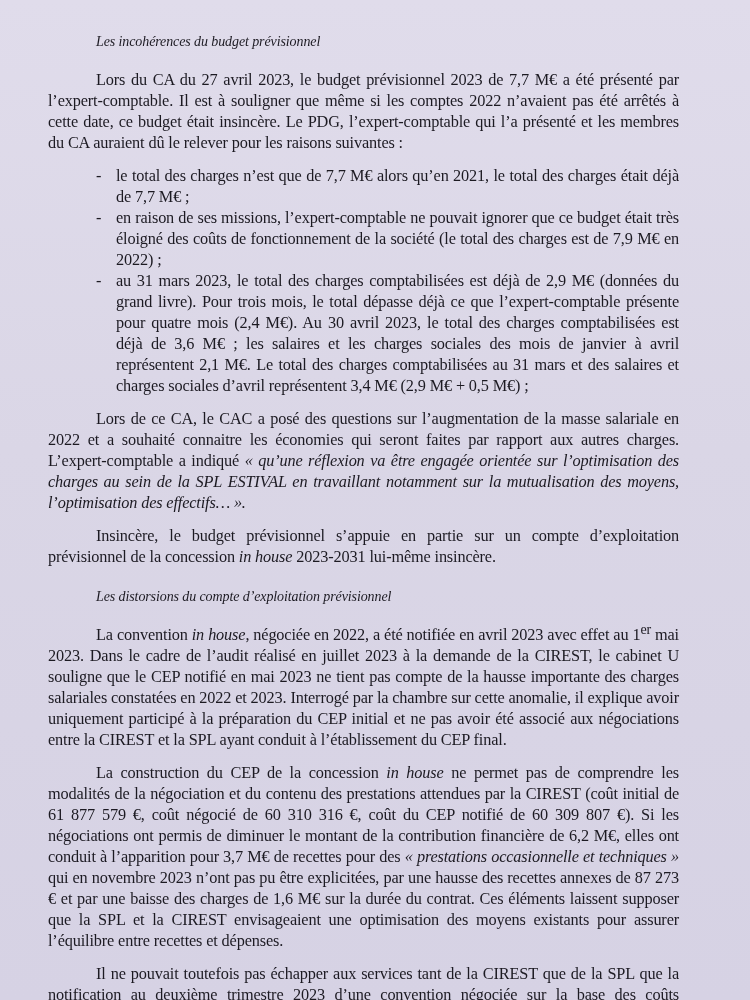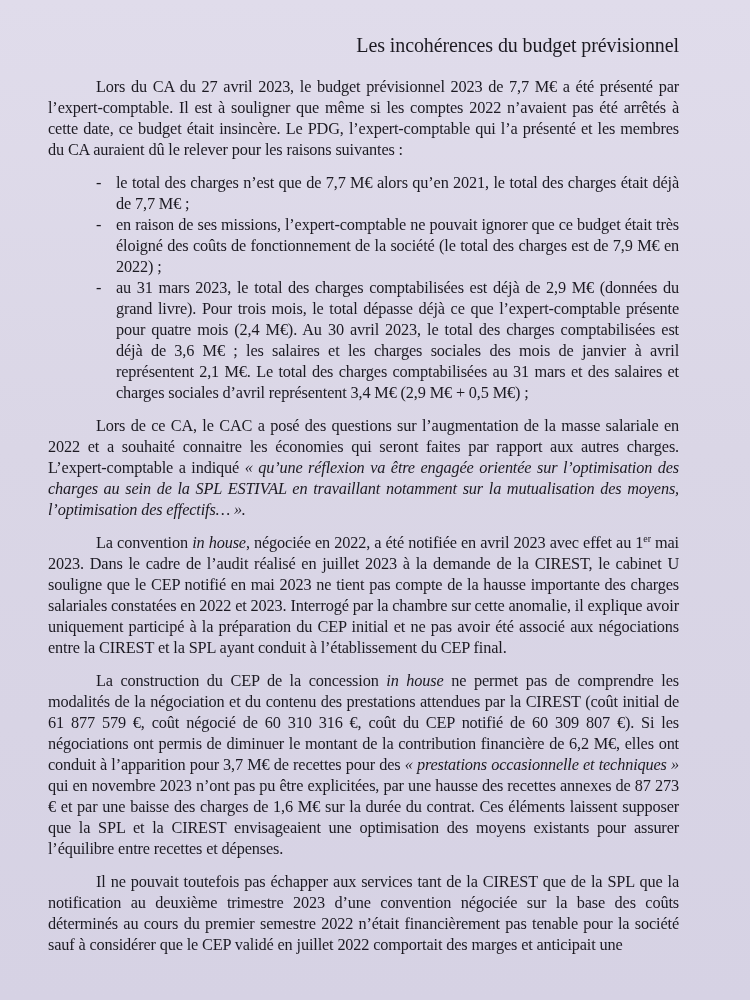--- a/index.html
+++ b/index.html
@@ -16,24 +16,24 @@
       color: #1c1a22;
     }
     .page {
       position: relative;
       width: 750px;
       height: 1000px;
       box-sizing: border-box;
       padding: 34px 71px 0 48px;
     }
     .heading {
-      font-size: 20px;
+      font-style: italic;
+      font-size: 14px;
       margin: 0 0 19px 48px;
       letter-spacing: -0.1px;
-      text-align: right;
     }
     .para {
       font-size: 16.3px;
       line-height: 21px;
       text-align: justify;
       text-indent: 48px;
       margin: 8px 0 12px 0;
       letter-spacing: -0.15px;
     }
     .bullets {
@@ -48,21 +48,21 @@
       text-align: justify;
       padding-left: 18px;
       letter-spacing: -0.15px;
     }
     .bullets li .dash {
       position: absolute;
       left: -2px;
       top: 0;
     }
     em { }
-    sup { font-size: 10px; line-height: 0; }
+    sup { font-size: 14px; line-height: 0; }
     .h2 { margin-top: 22px; }
     #s1 .p1 { margin-top: 0; }
     #s2 .para:first-of-type { margin-top: 0; }
   </style>
 </head>
 <body>
 
 <div class="page">
 
   <div id="s1">
@@ -80,23 +80,25 @@
         <span>en raison de ses missions, l’expert-comptable ne pouvait ignorer que ce budget était très éloigné des coûts de fonctionnement de la société (le total des charges est de 7,9 M€ en 2022) ;</span>
       </li>
       <li>
         <span class="dash">-</span>
         <span>au 31 mars 2023, le total des charges comptabilisées est déjà de 2,9 M€ (données du grand livre). Pour trois mois, le total dépasse déjà ce que l’expert-comptable présente pour quatre mois (2,4 M€). Au 30 avril 2023, le total des charges comptabilisées est déjà de 3,6 M€ ; les salaires et les charges sociales des mois de janvier à avril représentent 2,1 M€. Le total des charges comptabilisées au 31 mars et des salaires et charges sociales d’avril représentent 3,4 M€ (2,9 M€ + 0,5 M€) ;</span>
       </li>
     </ul>
 
     <p class="para"><span>Lors de ce CA, le CAC a posé des questions sur l’augmentation de la masse salariale en 2022 et a souhaité connaitre les économies qui seront faites par rapport aux autres charges. L’expert-comptable a indiqué </span><em>« qu’une réflexion va être engagée orientée sur l’optimisation des charges au sein de la SPL ESTIVAL en travaillant notamment sur la mutualisation des moyens, l’optimisation des effectifs… ».</em></p>
 
+    <p class="para"><span>Insincère, le budget prévisionnel s’appuie en partie sur un compte d’exploitation prévisionnel de la concession </span><em>in house</em><span> 2023-2031 lui-même insincère.</span></p>
   </div>
 
   <div id="s2">
+    <p class="heading h2">Les distorsions du compte d’exploitation prévisionnel</p>
 
     <p class="para"><span>La convention </span><em>in house</em><span>, négociée en 2022, a été notifiée en avril 2023 avec effet au 1</span><sup>er</sup><span> mai 2023. Dans le cadre de l’audit réalisé en juillet 2023 à la demande de la CIREST, le cabinet U souligne que le CEP notifié en mai 2023 ne tient pas compte de la hausse importante des charges salariales constatées en 2022 et 2023. Interrogé par la chambre sur cette anomalie, il explique avoir uniquement participé à la préparation du CEP initial et ne pas avoir été associé aux négociations entre la CIREST et la SPL ayant conduit à l’établissement du CEP final.</span></p>
 
     <p class="para"><span>La construction du CEP de la concession </span><em>in house</em><span> ne permet pas de comprendre les modalités de la négociation et du contenu des prestations attendues par la CIREST (coût initial de 61 877 579 €, coût négocié de 60 310 316 €, coût du CEP notifié de 60 309 807 €). Si les négociations ont permis de diminuer le montant de la contribution financière de 6,2 M€, elles ont conduit à l’apparition pour 3,7 M€ de recettes pour des </span><em>« prestations occasionnelle et techniques »</em><span> qui en novembre 2023 n’ont pas pu être explicitées, par une hausse des recettes annexes de 87 273 € et par une baisse des charges de 1,6 M€ sur la durée du contrat. Ces éléments laissent supposer que la SPL et la CIREST envisageaient une optimisation des moyens existants pour assurer l’équilibre entre recettes et dépenses.</span></p>
 
     <p class="para">Il ne pouvait toutefois pas échapper aux services tant de la CIREST que de la SPL que la notification au deuxième trimestre 2023 d’une convention négociée sur la base des coûts déterminés au cours du premier semestre 2022 n’était financièrement pas tenable pour la société sauf à considérer que le CEP validé en juillet 2022 comportait des marges et anticipait une</p>
   </div>
 
 </div>
 

